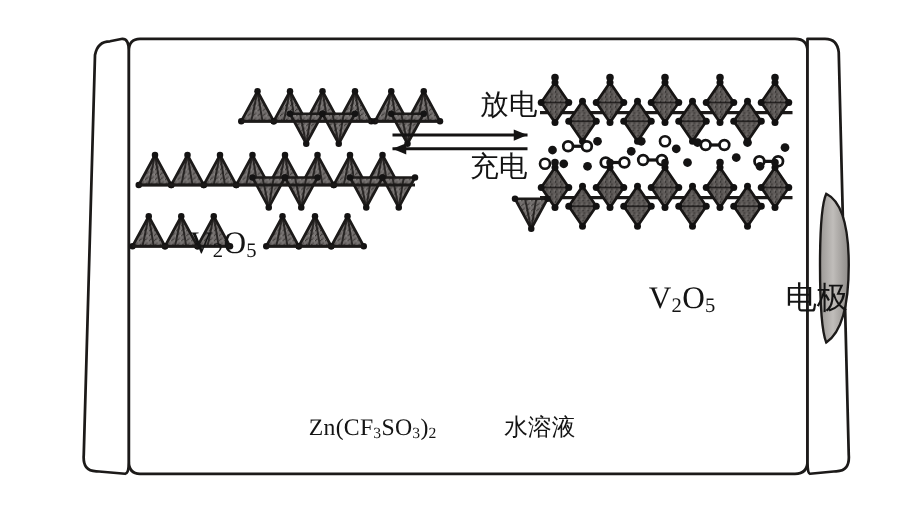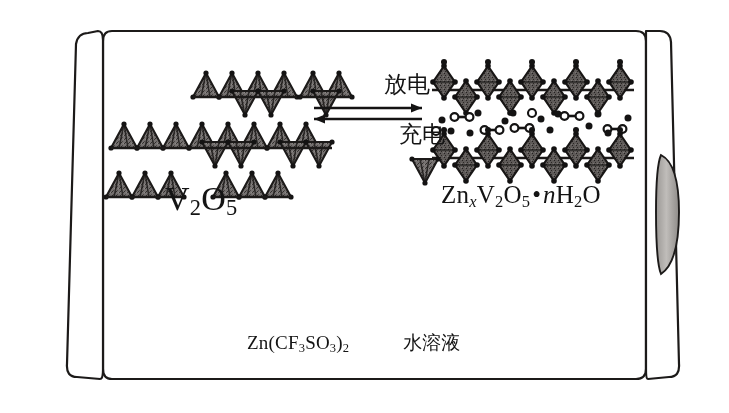--- a/index.html
+++ b/index.html
@@ -47,22 +47,22 @@
     letter-spacing: 0.2px;
   }
   .cjk {
     font-family: "DejaVu Sans", "Liberation Sans", sans-serif;
     font-weight: 400;
     padding-left: 48px;
   }
   .ital { font-style: italic; }
 
   #label-v2o5-left {
-    left: 165px; top: 182px;
-    font-size: 34px;
+    left: 152px; top: 182px;
+    font-size: 25px;
   }
   #label-zn-electrode {
     left: 88px; top: 225px;
     font-size: 25px;
   }
   #label-znxv2o5 {
     left: 441px; top: 182px;
     font-size: 25px;
   }
   #label-v2o5-electrode {
@@ -71,21 +71,21 @@
   }
   #label-electrolyte {
     left: 247px; top: 333px;
     font-size: 19px;
   }
   #label-discharge {
     left: 336px; top: 73px;
     font-size: 23px;
   }
   #label-charge {
-    left: 351px; top: 123px;
+    left: 328px; top: 123px;
     font-size: 23px;
     text-align: center;
   }
   .mid-dot { padding: 0 2px; }
 </style>
 </head>
 <body>
 
 <div id="figure">
 
@@ -290,24 +290,24 @@
         <path d="M314,119 L325,114.5 L325,123.5 Z" fill="#141313"></path>
       </g>
     </g>
   </svg>
 
   <div class="lbl formula" id="label-v2o5-left">
     <span>V<sub>2</sub>O<sub>5</sub></span>
   </div>
 
 
-  <div class="lbl formula" id="label-znxv2o5">
-    <span>Zn<sub class="ital">x</sub>V<sub>2</sub>O<sub>5</sub><span class="mid-dot">•</span><span class="ital">n</span>H<sub>2</sub>O</span>
+
+  <div class="lbl" id="label-v2o5-electrode">
+    <span class="formula">V<sub>2</sub>O<sub>5</sub></span><span class="cjk">&nbsp;电极</span>
   </div>
-
 
   <div class="lbl" id="label-electrolyte">
     <span class="formula">Zn(CF<sub>3</sub>SO<sub>3</sub>)<sub>2</sub></span><span class="cjk">&nbsp;水溶液</span>
   </div>
 
   <div class="lbl cjk" id="label-discharge">放电</div>
 
   <div class="lbl cjk" id="label-charge">充电</div>
 
 </div>

